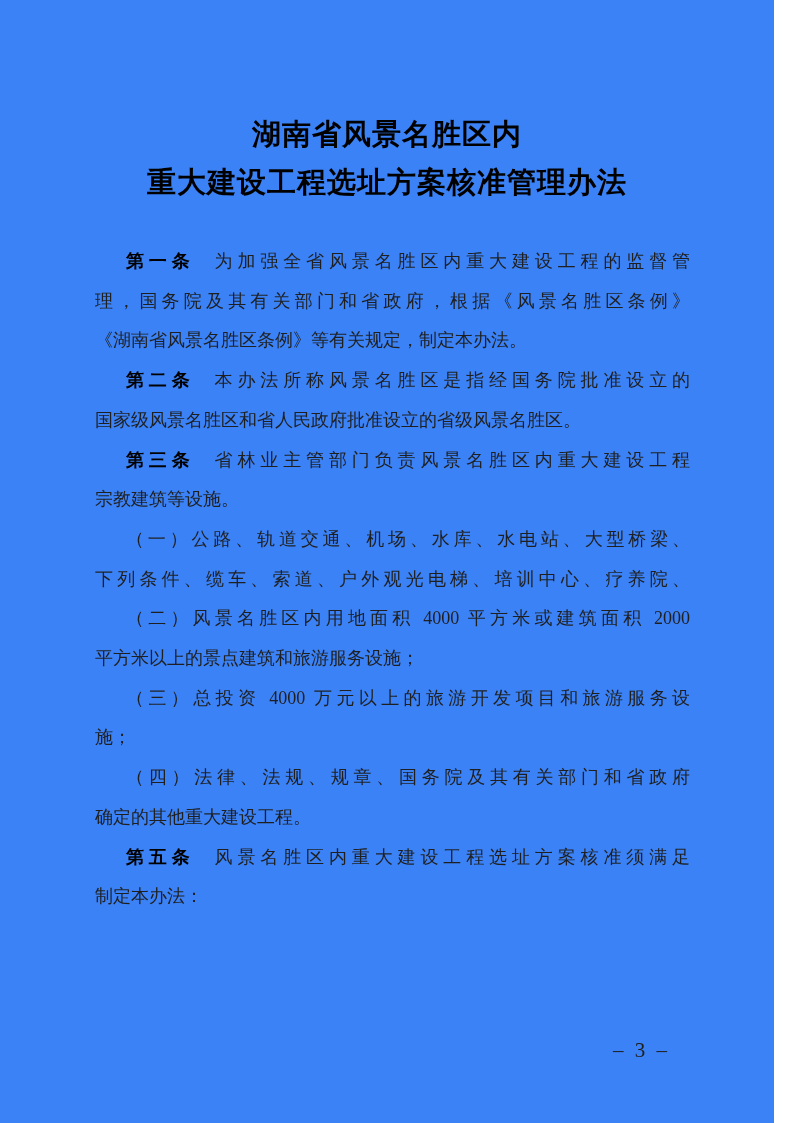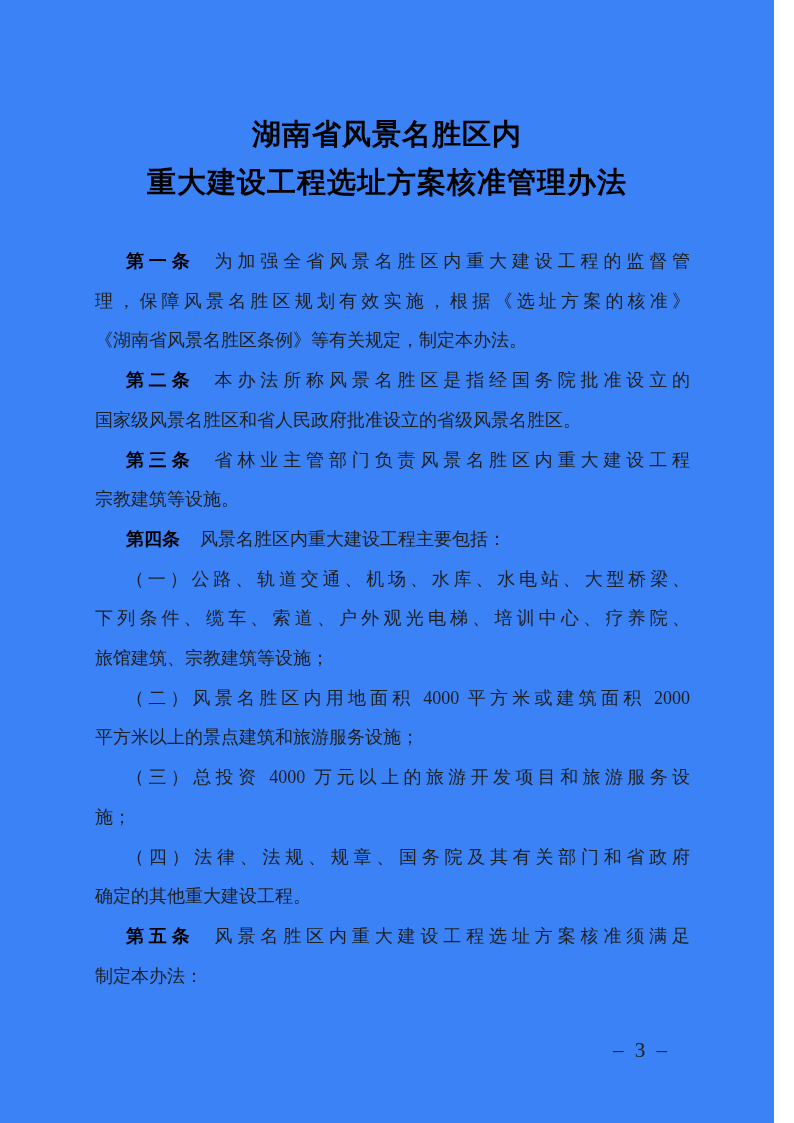--- a/index.html
+++ b/index.html
@@ -66,30 +66,28 @@
 
 <div class="page">
 
   <div class="title-block">
     <div class="title-line">湖南省风景名胜区内</div>
     <div class="title-line">重大建设工程选址方案核准管理办法</div>
   </div>
 
   <div class="content">
       <div class="line indent fill"><span class="article-label">第一条</span>为加强全省风景名胜区内重大建设工程的监督管</div>
-      <div class="line fill">理，保障风景名胜区规划有效实施，根据《选址方案的核准》</div>
+      <div class="line fill">理，国务院及其有关部门和省政府，根据《风景名胜区条例》</div>
       <div class="line">《湖南省风景名胜区条例》等有关规定，制定本办法。</div>
       <div class="line indent fill"><span class="article-label">第二条</span>本办法所称风景名胜区是指经国务院批准设立的</div>
       <div class="line">国家级风景名胜区和省人民政府批准设立的省级风景名胜区。</div>
       <div class="line indent fill"><span class="article-label">第三条</span>省林业主管部门负责风景名胜区内重大建设工程</div>
       <div class="line">宗教建筑等设施。</div>
-      <div class="line indent"><span class="article-label">第四条</span>风景名胜区内重大建设工程主要包括：</div>
       <div class="line indent fill">（一）公路、轨道交通、机场、水库、水电站、大型桥梁、</div>
       <div class="line fill">下列条件、缆车、索道、户外观光电梯、培训中心、疗养院、</div>
-      <div class="line">旅馆建筑、宗教建筑等设施；</div>
       <div class="line indent fill">（二）风景名胜区内用地面积 4000 平方米或建筑面积 2000</div>
       <div class="line">平方米以上的景点建筑和旅游服务设施；</div>
       <div class="line indent fill">（三）总投资 4000 万元以上的旅游开发项目和旅游服务设</div>
       <div class="line">施；</div>
       <div class="line indent fill">（四）法律、法规、规章、国务院及其有关部门和省政府</div>
       <div class="line">确定的其他重大建设工程。</div>
       <div class="line indent fill"><span class="article-label">第五条</span>风景名胜区内重大建设工程选址方案核准须满足</div>
       <div class="line">制定本办法：</div>
     </div>
 

